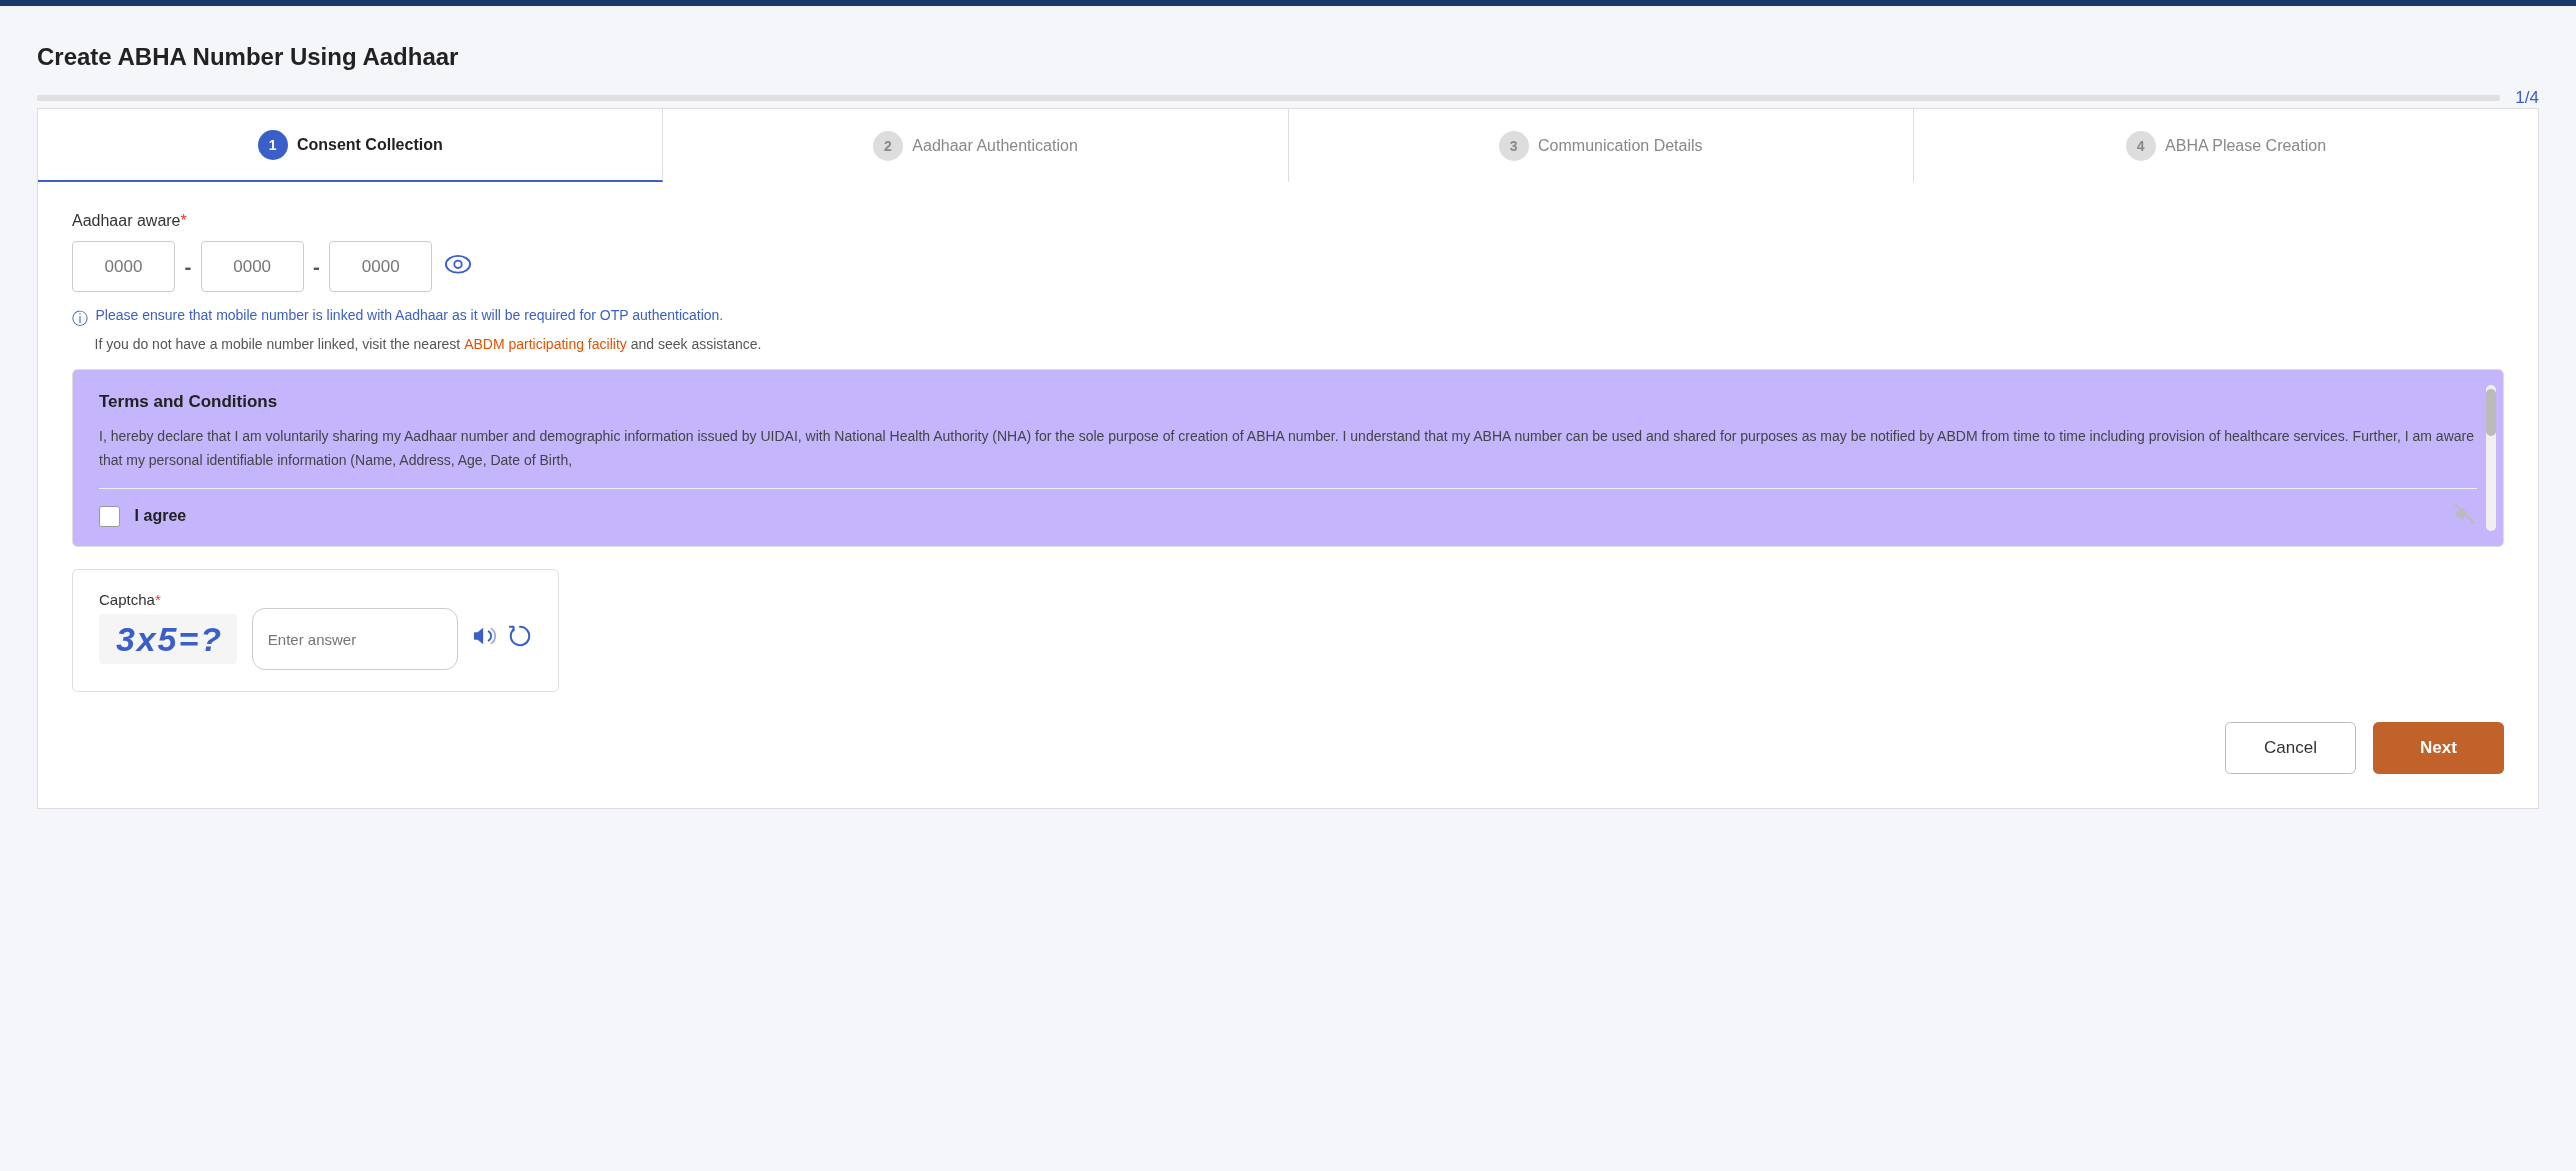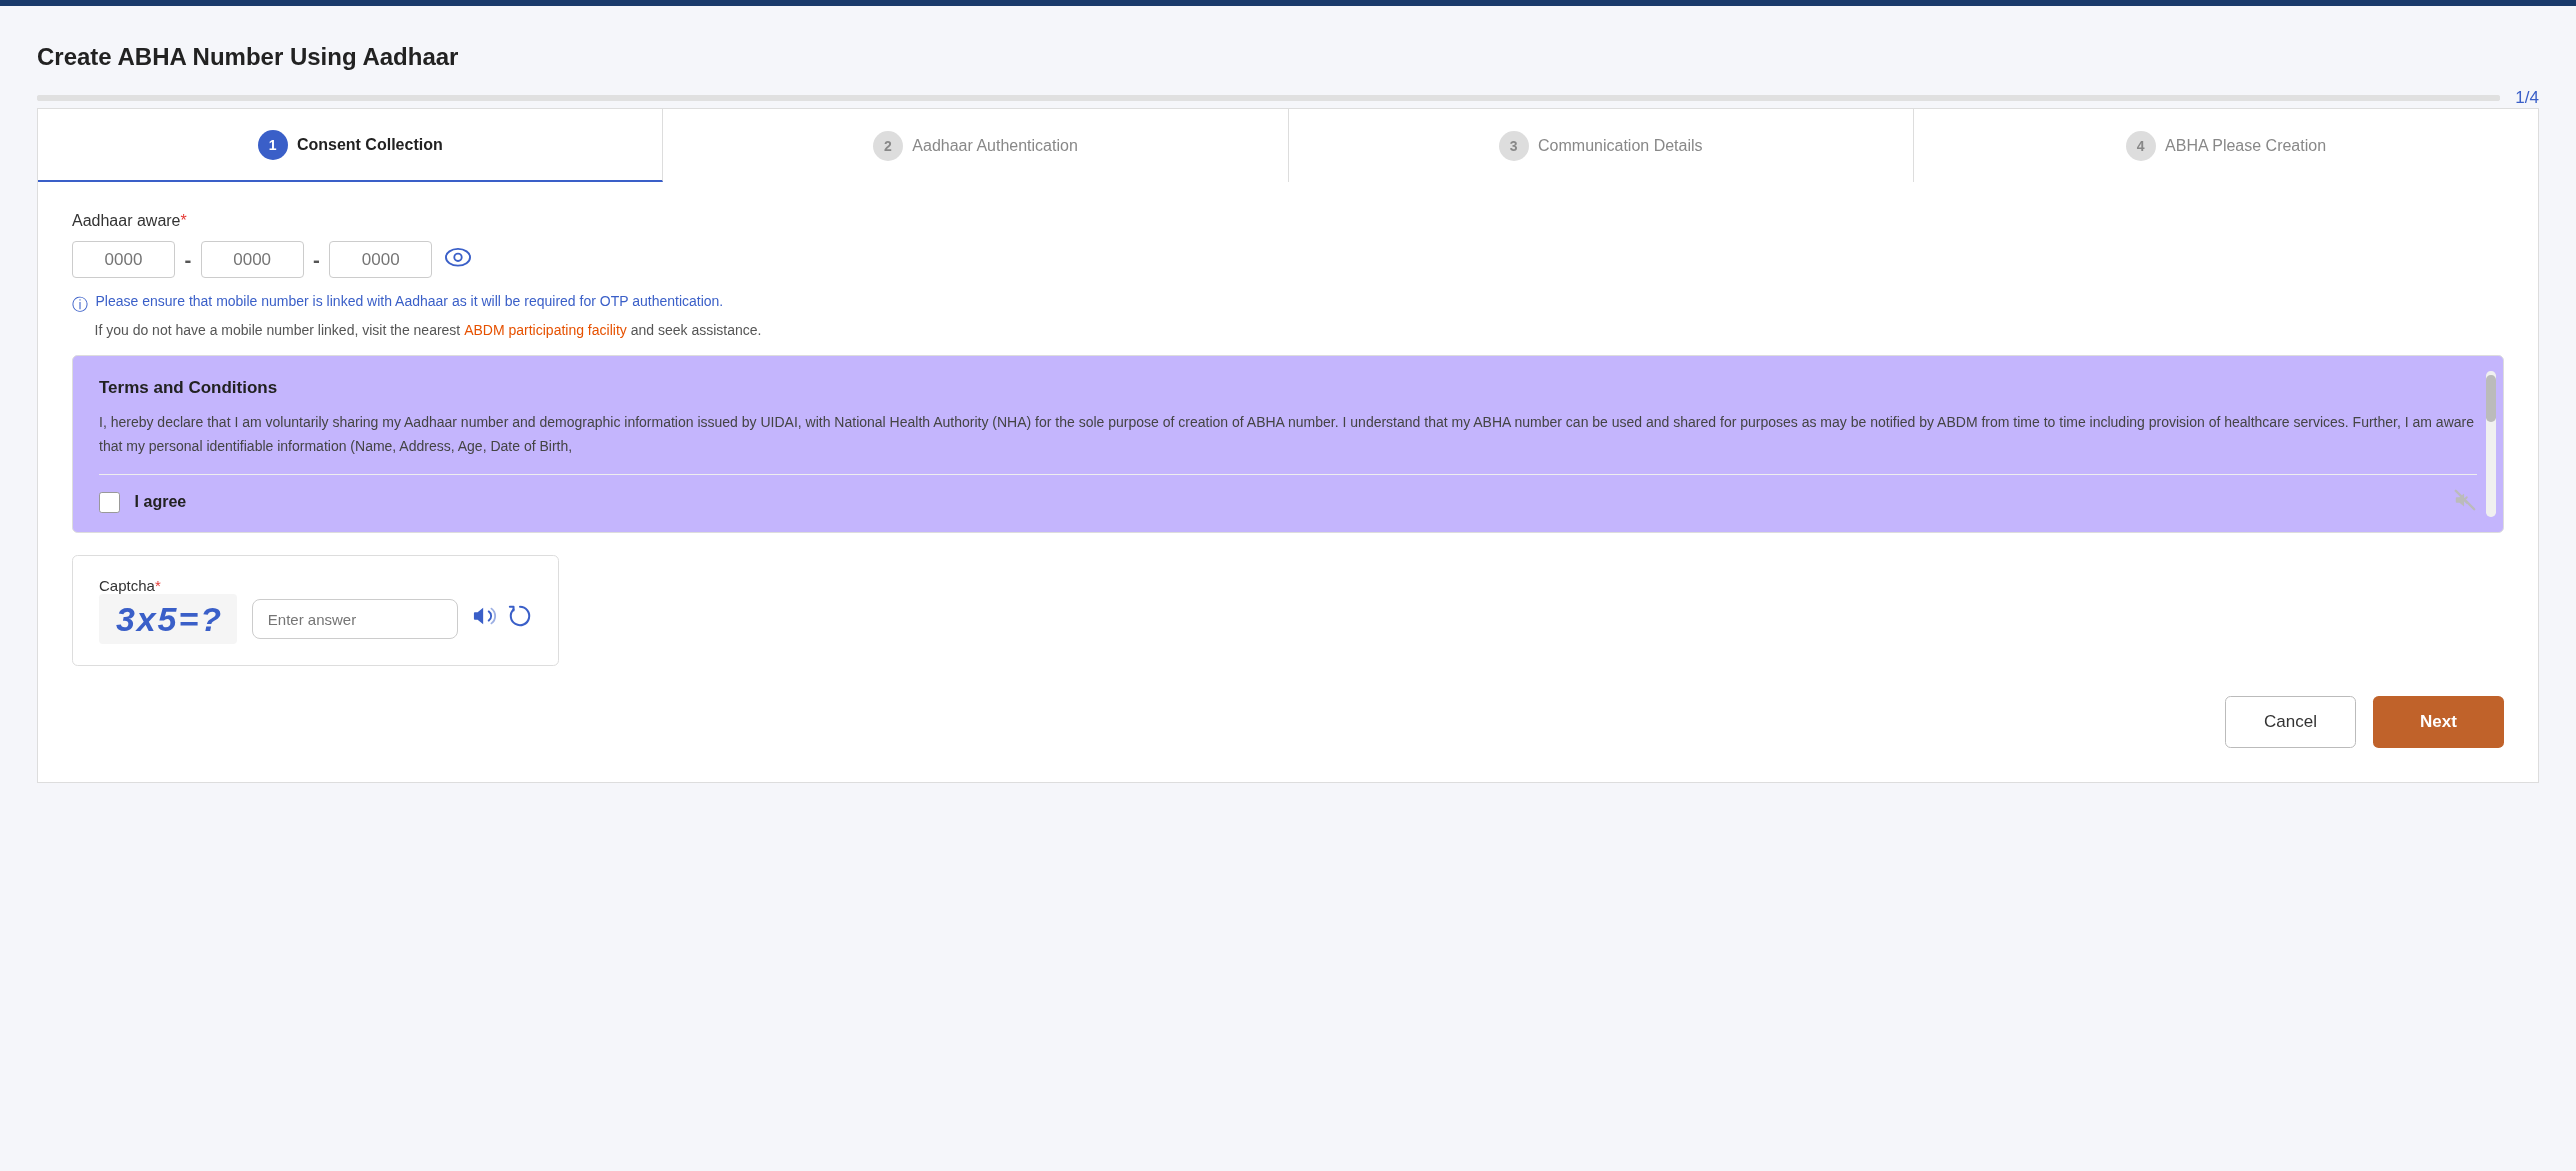--- a/index.html
+++ b/index.html
@@ -106,21 +106,21 @@
     }
     .required-star { color: #e53935; }
     .aadhaar-input-row {
       display: flex;
       align-items: center;
       gap: 9.4px;
       margin-bottom: 15px;
     }
     .aadhaar-seg {
       width: 103px;
-      height: 37px;
+      height: 51px;
       border: 1.4px solid #ccc;
       border-radius: 4px;
       font-size: 17px;
       text-align: center;
       color: #15803d;
       outline: none;
       padding: 0 7.5px;
     }
     .aadhaar-dash {
       font-size: 20.6px;
@@ -251,23 +251,23 @@
       font-weight: 700;
       color: #3a5fc8;
       background: #f5f5f5;
       padding: 5.6px 17px;
       border-radius: 3.7px;
       letter-spacing: 1.9px;
       min-width: 103px;
       font-style: italic;
     }
     .captcha-input {
-      height: 40px;
+      height: 62px;
       border: 1.4px solid #ccc;
-      border-radius: 8px;
+      border-radius: 13px;
       font-size: 15px;
       padding: 0 15px;
       outline: none;
       width: 206px;
       color: #aaa;
     }
     .captcha-actions {
       display: flex;
       align-items: center;
       gap: 11.2px;

